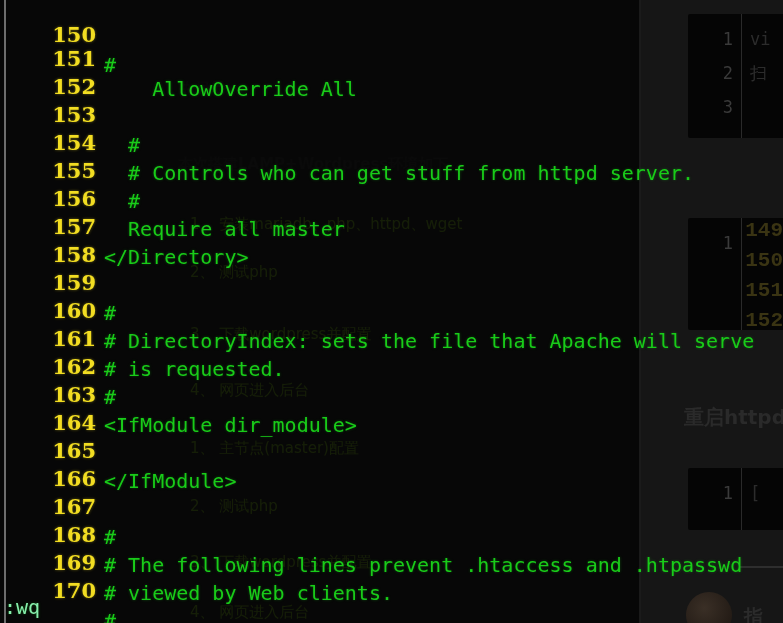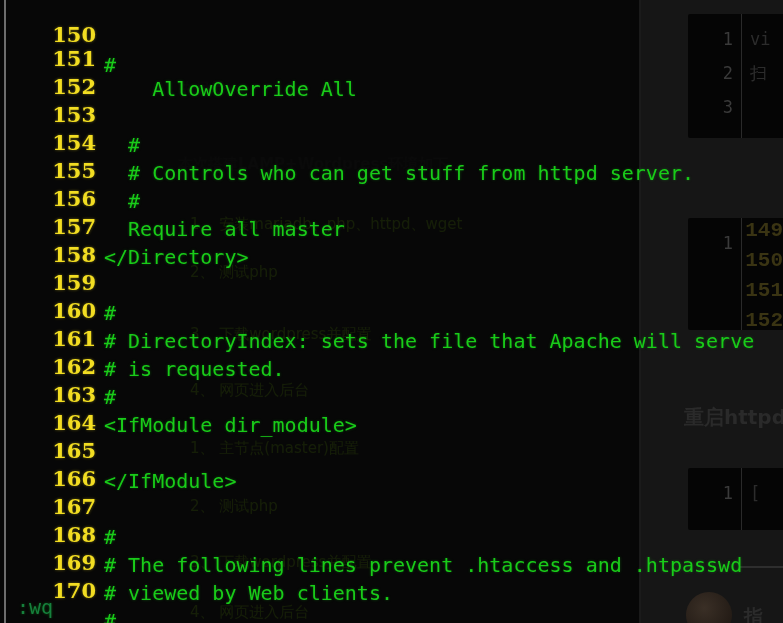--- a/index.html
+++ b/index.html
@@ -168,26 +168,25 @@
     font-family: "DejaVu Sans Mono", "Liberation Mono", monospace;
     text-shadow: 0 0 3px rgba(25,204,25,0.35);
     white-space: pre;
   }
   #vim-status {
     position: absolute;
     left: 4px;
     top: 592px;
     height: 30px;
     line-height: 30px;
-    color: #15803d;
+    color: #86efac;
     font-size: 20px;
     font-family: "DejaVu Sans Mono", "Liberation Mono", monospace;
     text-shadow: 0 0 3px rgba(25,204,25,0.35);
     white-space: pre;
-    padding-left: 13px;
   }
 </style>
 </head>
 <body>
 
 <div id="bg-doc">
 
   <div class="bg-panel-edge" style="left:0;top:0;width:640px;height:44px;"></div>
   <div class="bg-panel-edge" style="left:640px;top:0;width:1px;height:623px;background:#1b1b1b;"></div>
 

